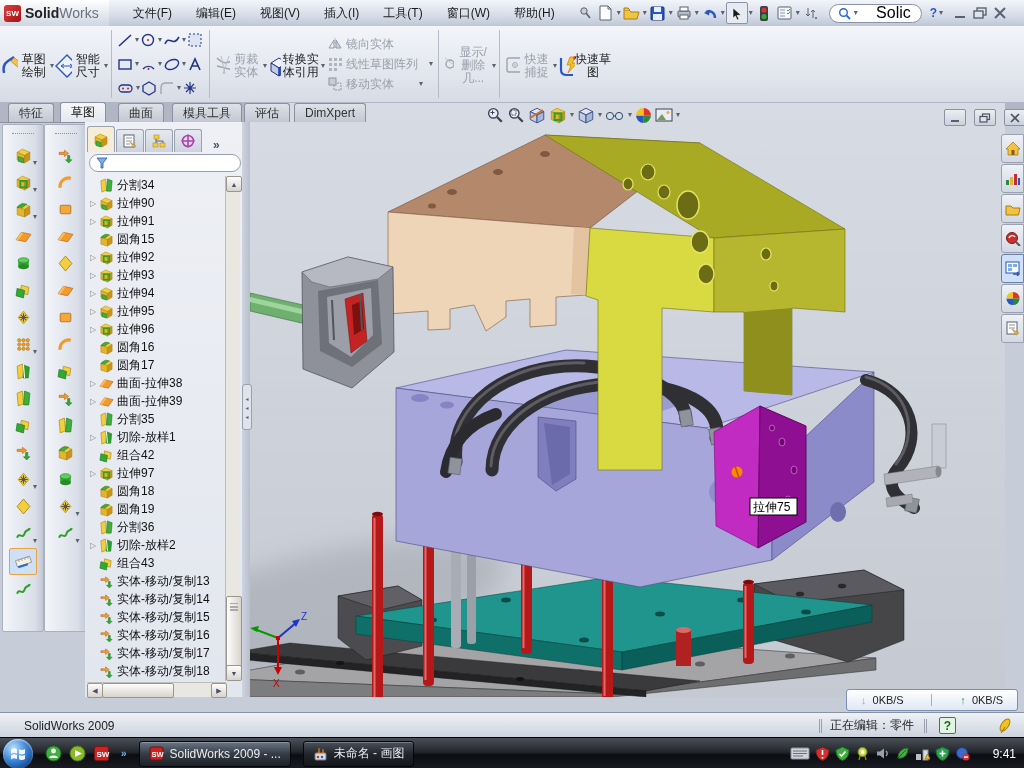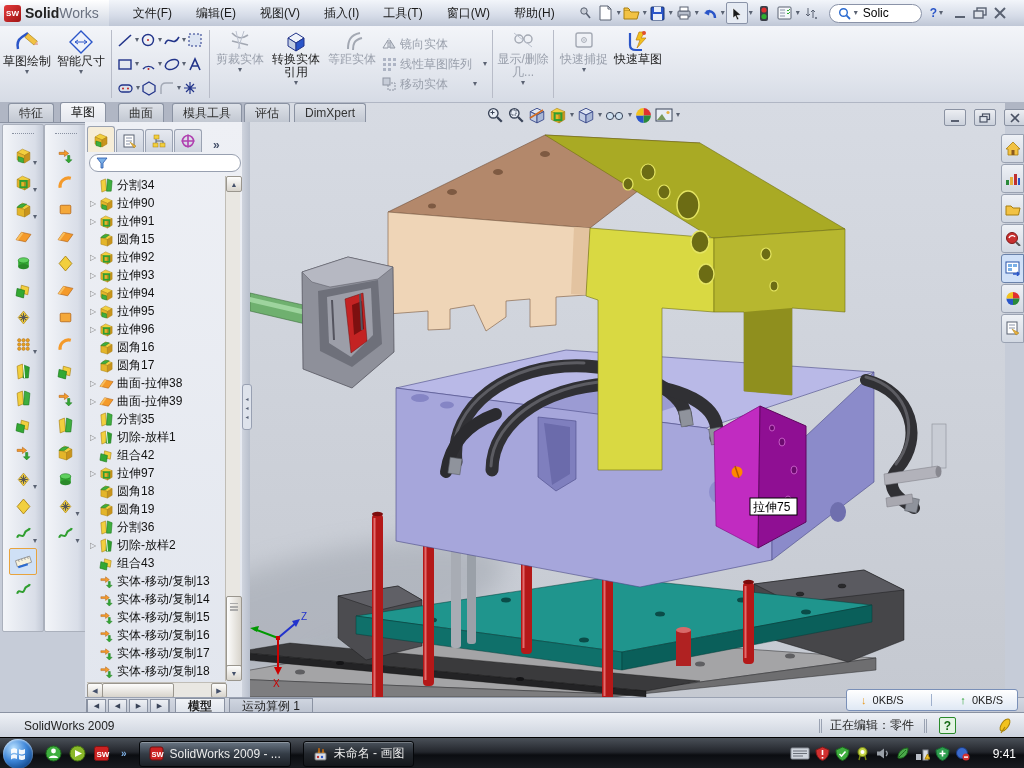--- a/index.html
+++ b/index.html
@@ -17,28 +17,28 @@
     color:#fff;font-size:8px;font-weight:bold;display:flex;align-items:center;justify-content:center;}
   .logo-bold{font-weight:bold;font-size:14px;color:#222;}
   .logo-light{font-size:14px;color:#6a7180;}
   .menus{display:flex;gap:4px;margin-left:14px;}
   .menu-item{padding:3px 10px;color:#1a1a1a;cursor:default;}
   .tb-icons{display:flex;align-items:center;margin-left:10px;gap:1px;}
   .tbi{width:20px;height:20px;display:flex;align-items:center;justify-content:center;}
   .caret{font-size:8px;color:#5a6272;line-height:8px;}
   .searchpill{display:flex;align-items:center;gap:3px;background:#fff;border:1px solid #8a93a8;
     border-radius:10px;height:17px;padding:0 8px;margin-left:8px;}
-  .searchpill input{border:none;outline:none;width:48px;font-size:12px;font-family:inherit;background:transparent;}
+  .searchpill input{border:none;outline:none;width:48px;font-size:16px;font-family:inherit;background:transparent;text-align:right;}
   .winctl{display:flex;gap:6px;margin-left:10px;margin-right:6px;}
   
   .ribbon{left:0;top:26px;width:1024px;height:76px;
     background:linear-gradient(#f3f5f9,#e0e4ec 70%,#d6dbe5);border-bottom:1px solid #aab0bc;
     display:flex;align-items:stretch;}
   .rsep{width:1px;background:#b8bcc8;margin:4px 3px;}
-  .rb{width:54px;display:flex;flex-direction:column;align-items:center;justify-content:flex-start;
+  .rb{width:54px;display:flex;align-items:center;justify-content:flex-start;
     padding-top:3px;color:#222;text-align:center;}
   .rb .lb{line-height:13px;font-size:12px;}
   .rb.gray,.rs.gray{color:#9aa0ac;}
   .minigrid{display:flex;flex-direction:column;justify-content:space-between;padding:4px 2px;}
   .mrow{display:flex;align-items:center;gap:1px;height:20px;}
   .mcell{display:flex;align-items:center;}
   .rs{display:flex;align-items:center;gap:3px;height:20px;color:#9aa0ac;padding:0 2px;}
   .rscol{display:flex;flex-direction:column;justify-content:center;}
   .watermark{position:absolute;right:14px;top:20px;font-size:58px;font-style:italic;
     font-family:"Liberation Serif","DejaVu Serif",serif;color:#c3c9d3;}
@@ -461,26 +461,20 @@
     </div>
     <div class="rb" style="width:58px">
       <svg width="24" height="24">
           <polygon points="4,9 12,4 20,9 12,14" fill="#eef2fa" stroke="#22348a"></polygon>
           <polygon points="4,9 12,14 12,22 4,17" fill="#c2cde4" stroke="#22348a"></polygon>
           <polygon points="12,14 20,9 20,17 12,22" fill="#2a55c8" stroke="#22348a"></polygon>
         </svg>
       <span class="lb">转换实体引用</span>
       <span class="caret">▾</span>
     </div>
-    <div class="rb gray">
-      <svg width="24" height="24" opacity=".5">
-          <path d="M20,4 C10,6 8,12 8,20 M22,9 C14,11 13,15 13,21" stroke="#5a6272" fill="none" stroke-width="2"></path>
-        </svg>
-      <span class="lb">等距实体</span>
-    </div>
     <div class="rscol">
       <div class="rs gray">
         <svg width="16" height="16" opacity=".6">
             <path d="M8,2 V14" stroke="#8a93a8" stroke-dasharray="2 2"></path>
             <polygon points="2,12 7,4 7,12" fill="none" stroke="#5a6272"></polygon>
             <polygon points="14,12 9,4 9,12" fill="#b8bfcc" stroke="#5a6272"></polygon>
           </svg>
         <span>镜向实体</span>
       </div>
       <div class="rs gray">
@@ -1310,28 +1304,20 @@
         </svg>
       </span>
   </div>
 
   <div class="abs netoverlay">
     <span><span class="net-down">↓</span>&nbsp;&nbsp;<span>0KB/S</span></span>
     <span class="netdiv"></span>
     <span><span class="net-up">↑</span>&nbsp;&nbsp;<span>0KB/S</span></span>
   </div>
 
-  <div class="abs modeltabs">
-    <span class="mnav" style="border-left-width:2px">◀</span>
-    <span class="mnav">◀</span>
-    <span class="mnav">▶</span>
-    <span class="mnav" style="border-right-width:2px">▶</span>
-    <span class="mtab active">模型</span>
-    <span class="mtab">运动算例 1</span>
-  </div>
 
   <div class="abs statusbar">
     <span style="margin-left:24px">SolidWorks 2009</span>
     <span style="margin-left:auto" class="st-sep"></span>
     <span style="margin:0 6px">正在编辑：零件</span>
     <span class="st-sep"></span>
     <span class="helpbox" style="margin:0 10px">?</span>
     <svg width="18" height="18" style="margin:0 10px 0 30px">
         <ellipse cx="9" cy="8" rx="3.5" ry="7" fill="#f2c21e" stroke="#a8820a" transform="rotate(35 9 8)"></ellipse>
         <line x1="5" y1="16" x2="9" y2="10" stroke="#a8820a" stroke-width="1.2"></line>

